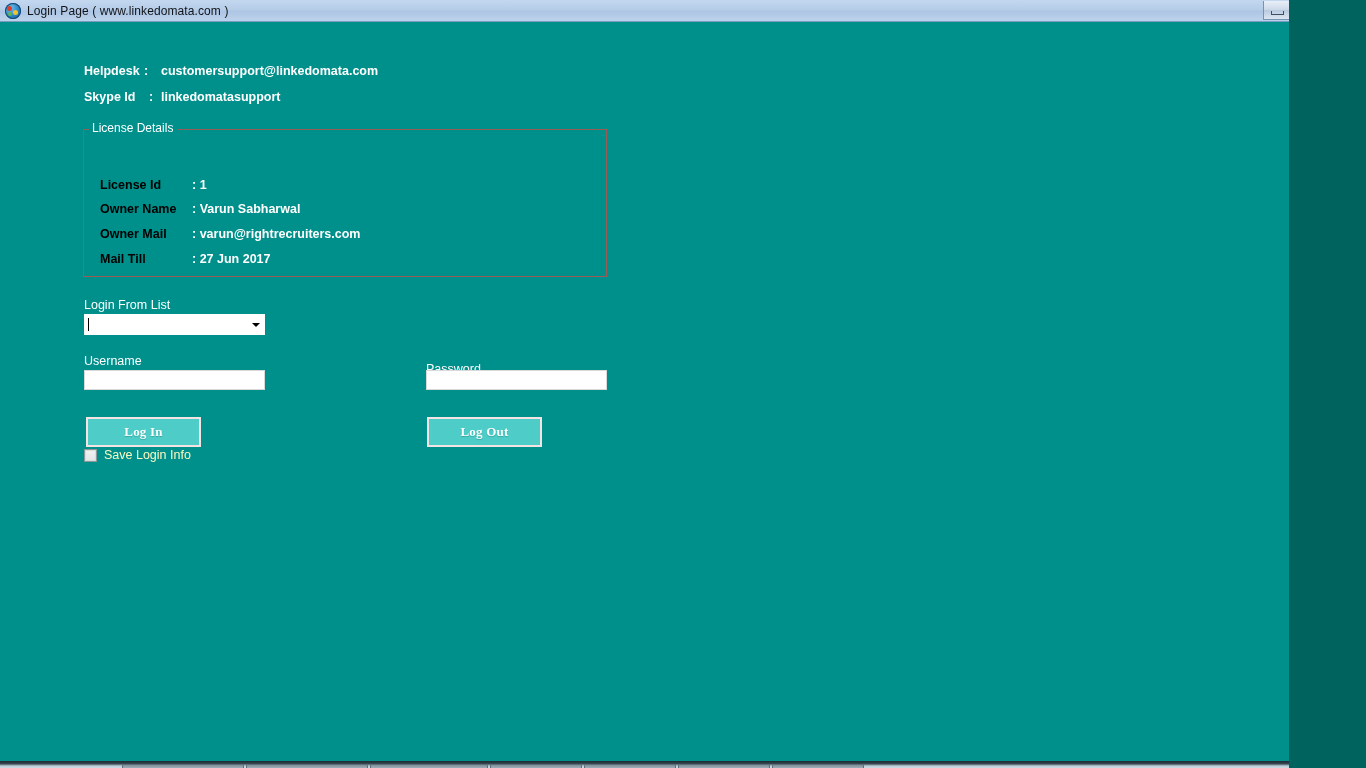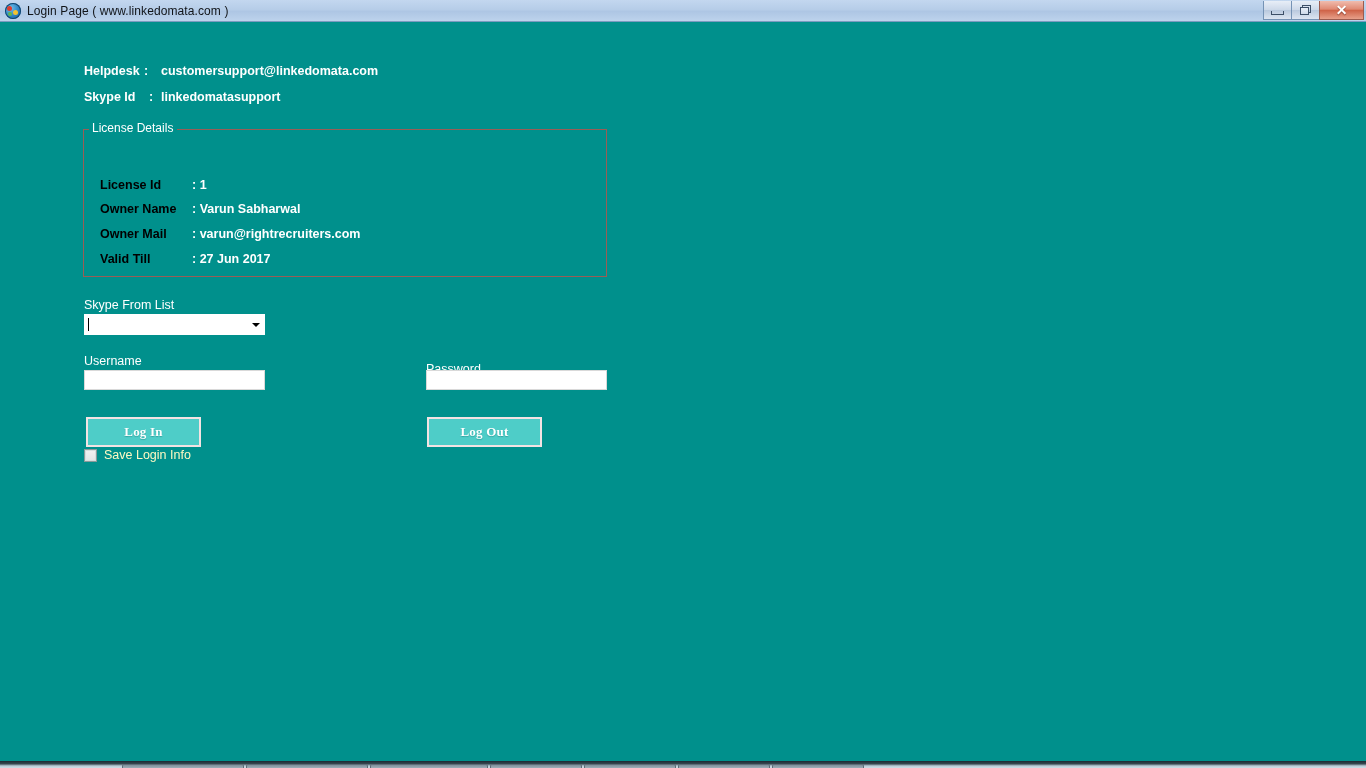--- a/index.html
+++ b/index.html
@@ -7,24 +7,25 @@
     padding: 0;
     width: 1366px;
     height: 768px;
     overflow: hidden;
     background: #00635e;
     font-family: "Liberation Sans", sans-serif;
   }
 
   #app {
     position: relative;
-    width: 1366px;
+    width: 1252px;
     height: 768px;
     background: #00635e;
     overflow: hidden;
+    padding-left: 37px;
   }
 
   
   .taskbar-strip {
     position: absolute;
     left: 0;
     top: 761px;
     width: 1366px;
     height: 7px;
     background: linear-gradient(to bottom, #1d2a33 0%, #35474f 40%, #b9cbd6 70%, #cfdee7 100%);
@@ -380,25 +381,25 @@
 
       <span class="gb-row-label" style="left:16px; top:48px;">License Id</span>
       <span class="gb-row-value" style="left:108px; top:48px;">: 1</span>
 
       <span class="gb-row-label" style="left:16px; top:72px;">Owner Name</span>
       <span class="gb-row-value" style="left:108px; top:72px;">: Varun Sabharwal</span>
 
       <span class="gb-row-label" style="left:16px; top:97px;">Owner Mail</span>
       <span class="gb-row-value" style="left:108px; top:97px;">: varun@rightrecruiters.com</span>
 
-      <span class="gb-row-label" style="left:16px; top:122px;">Valid Till</span>
+      <span class="gb-row-label" style="left:16px; top:122px;">Mail Till</span>
       <span class="gb-row-value" style="left:108px; top:122px;">: 27 Jun 2017</span>
     </div>
 
-    <div class="field-label" style="left:84px; top:276px;">Skype From List</div>
+    <div class="field-label" style="left:84px; top:276px;">Login From List</div>
     <div class="combo">
       <div class="combo-text">
         <span></span>
           <span class="caret"></span>
       </div>
       <div class="combo-arrow">
           <i></i>
         </div>
     </div>
 

